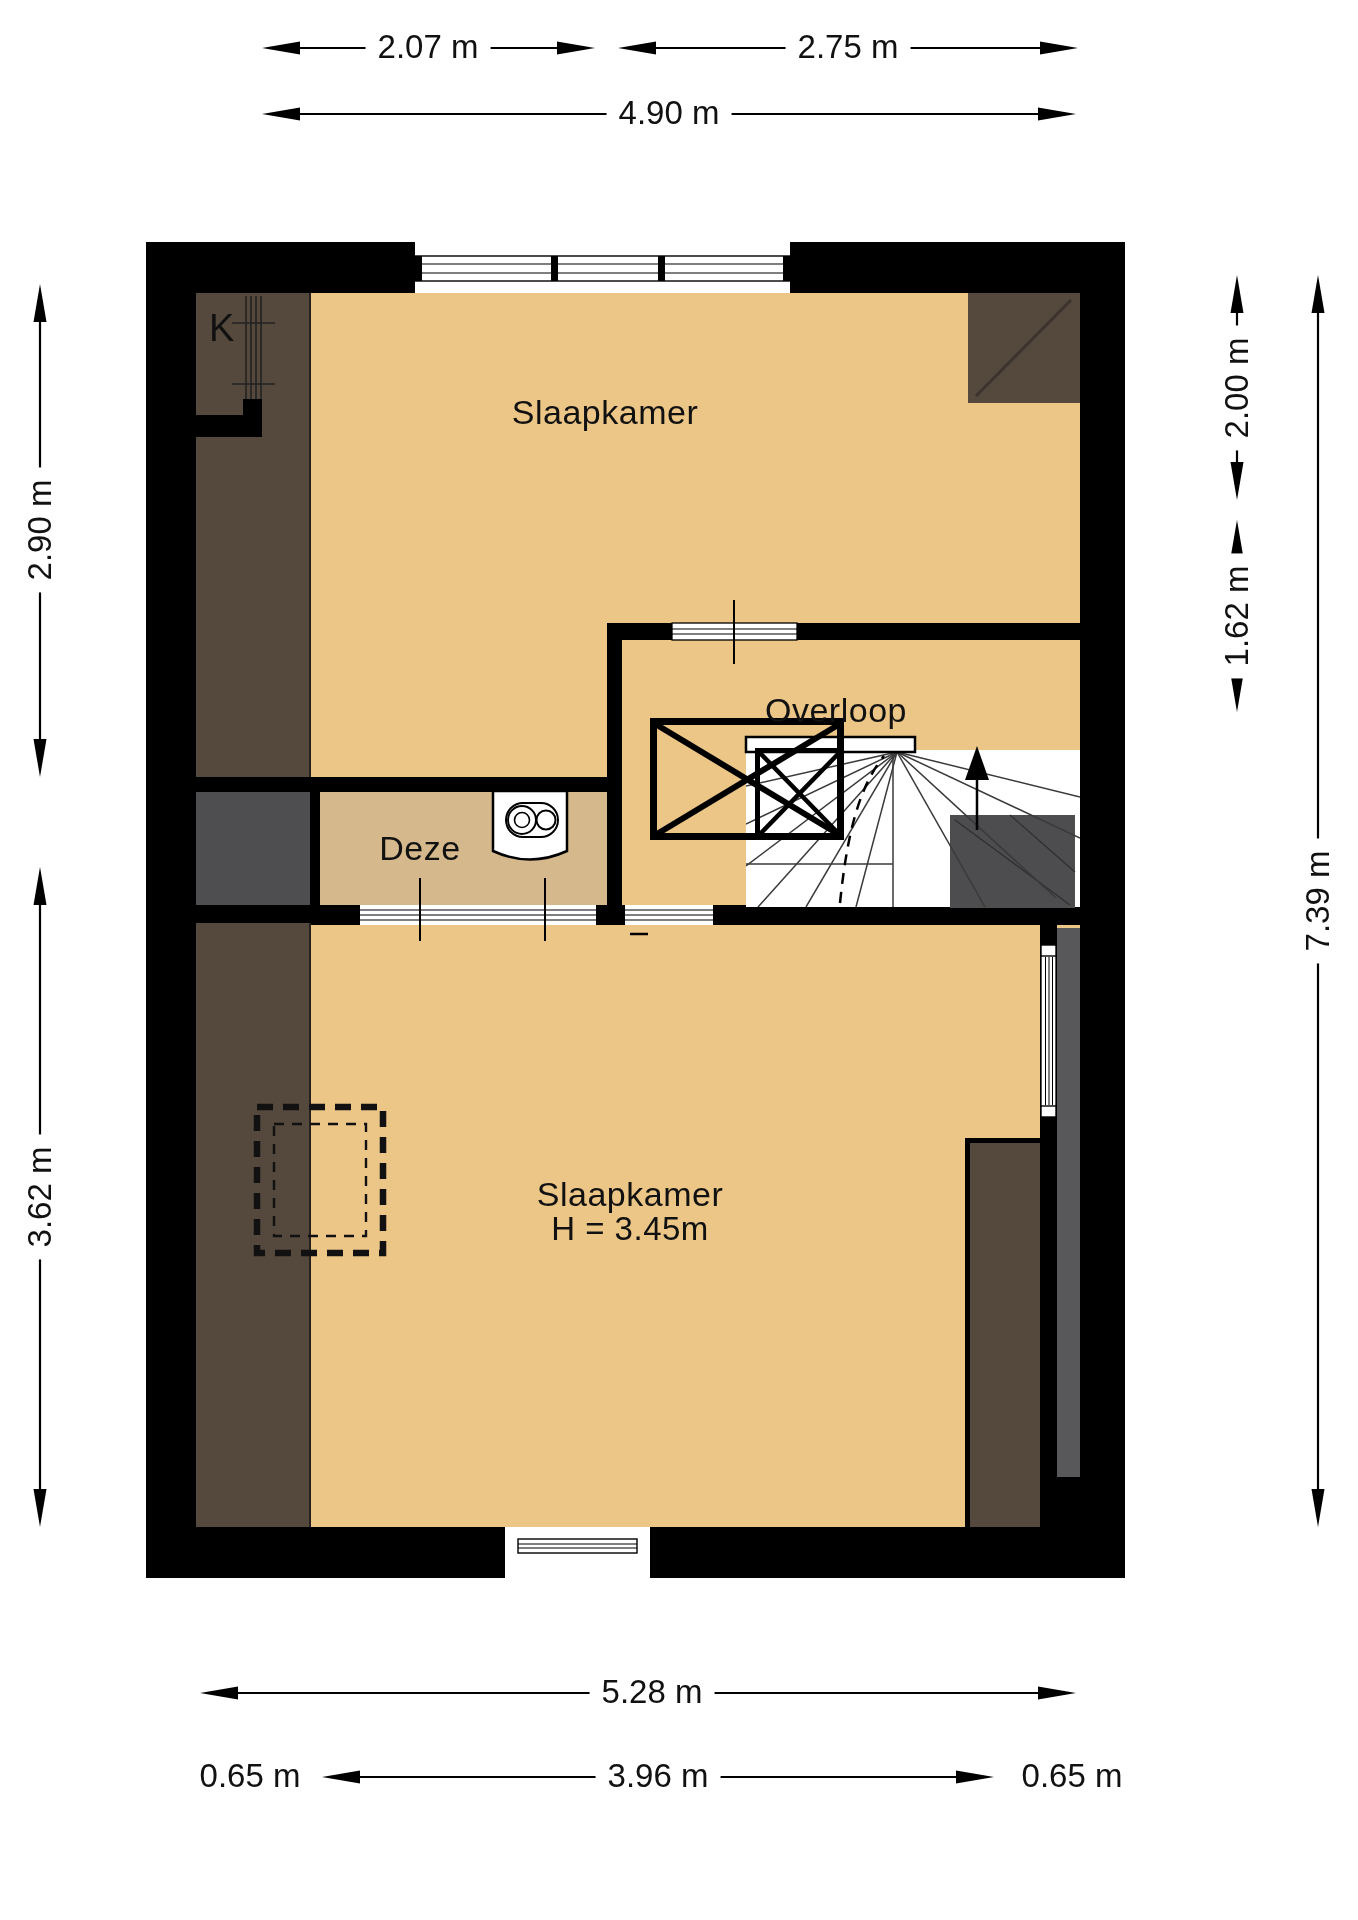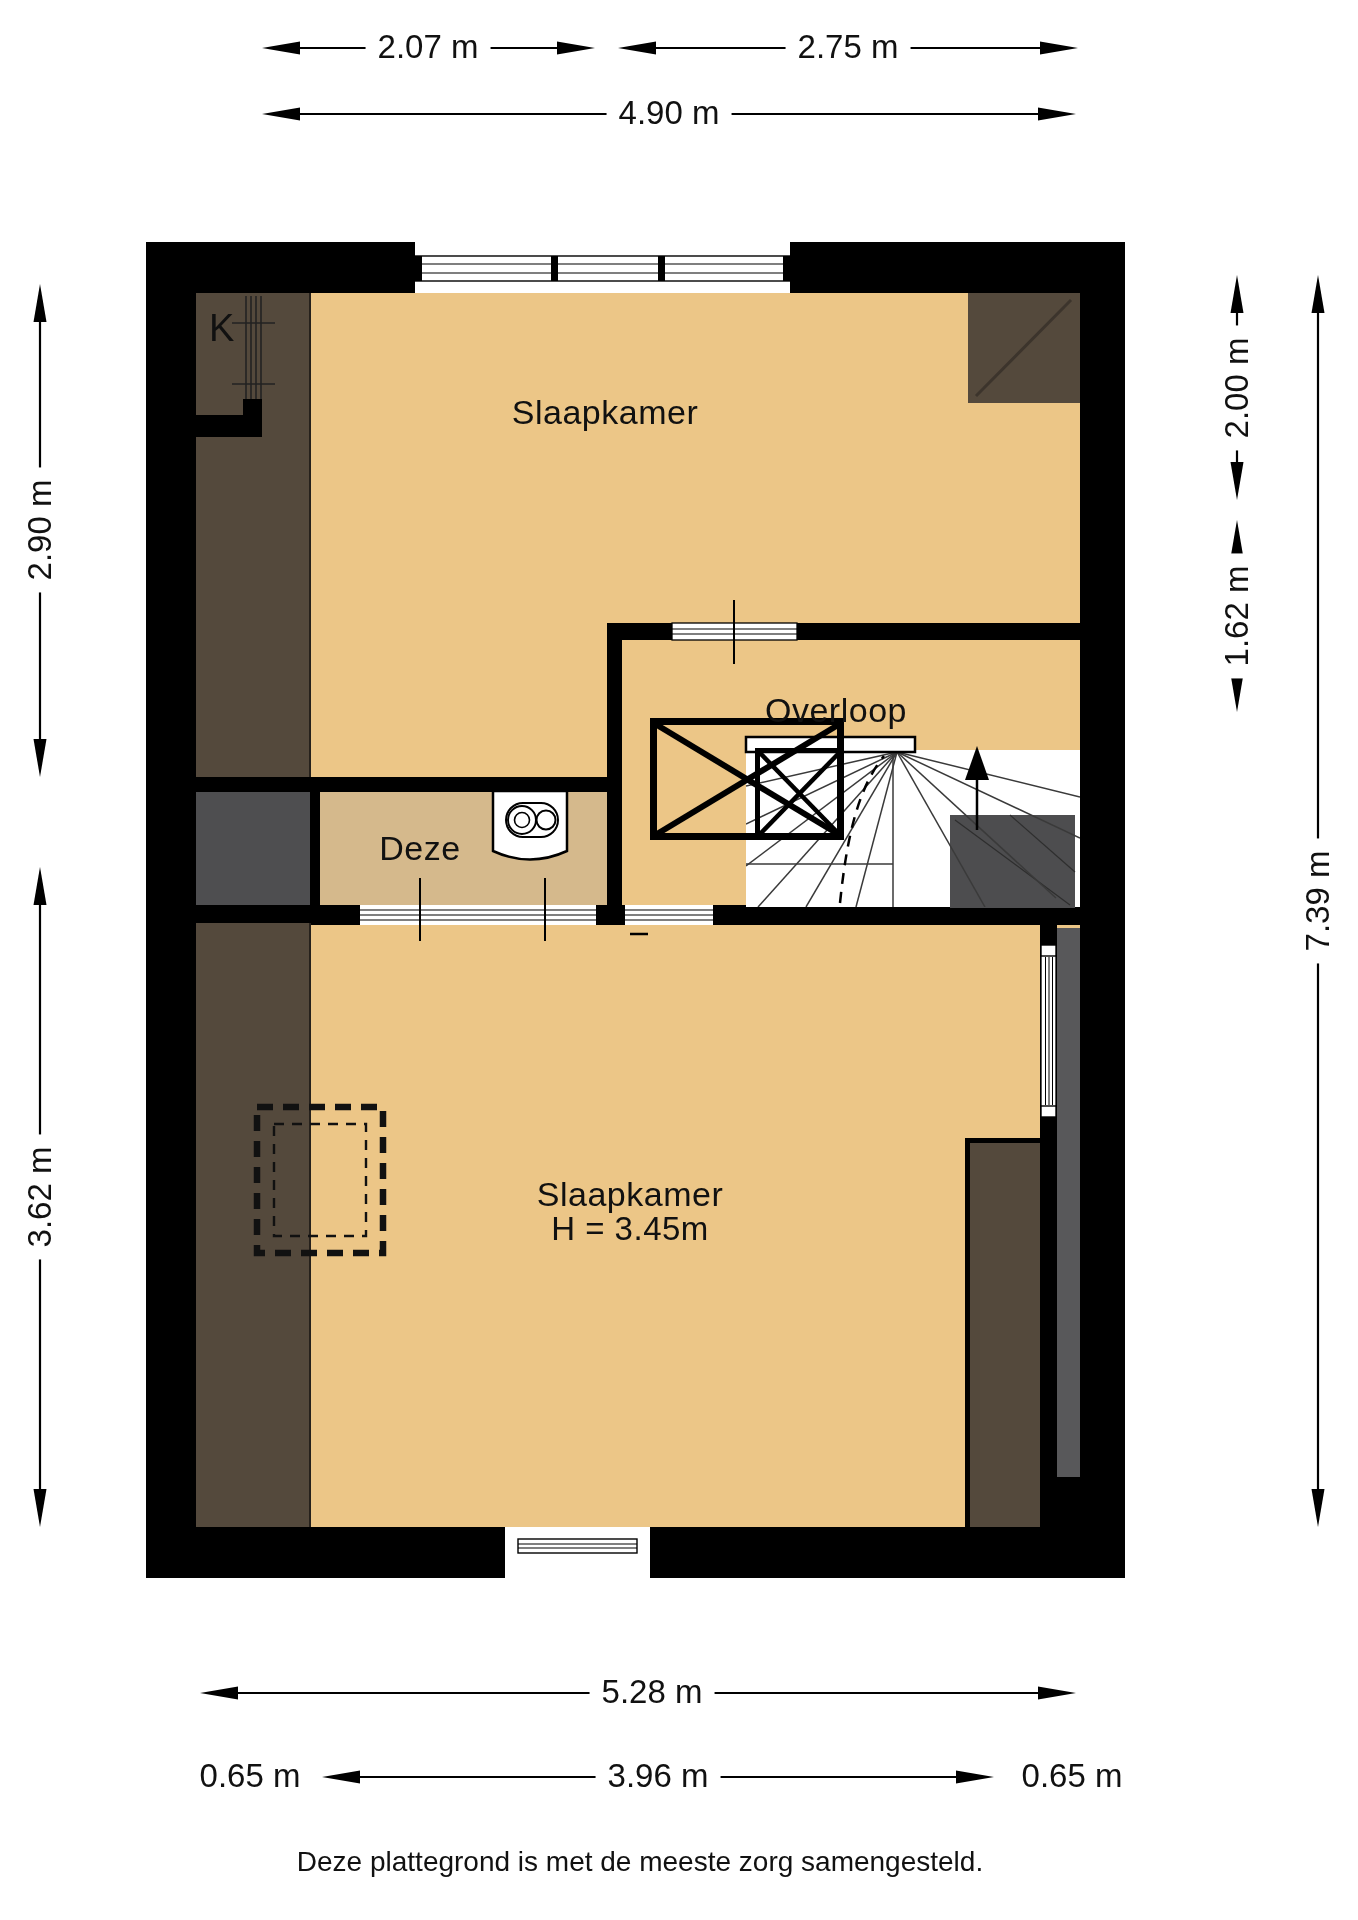--- a/index.html
+++ b/index.html
@@ -227,15 +227,14 @@
   <div class="dimlabel" style="left:652px;top:1692px;">5.28 m</div>
   <div class="dimlabel" style="left:250px;top:1776px;">0.65 m</div>
   <div class="dimlabel" style="left:658px;top:1776px;">3.96 m</div>
   <div class="dimlabel" style="left:1072px;top:1776px;">0.65 m</div>
   <div class="dimlabel rot" style="left:40px;top:530px;">2.90 m</div>
   <div class="dimlabel rot" style="left:40px;top:1197px;">3.62 m</div>
   <div class="dimlabel rot" style="left:1237px;top:388px;">2.00 m</div>
   <div class="dimlabel rot" style="left:1237px;top:616px;">1.62 m</div>
   <div class="dimlabel rot" style="left:1318px;top:901px;">7.39 m</div>
 
-  <div class="footer-line" style="left:640px;top:1862px;">Deze plattegrond is met de meeste zorg samengesteld.</div>
 
 </div>
 
 </body></html>

